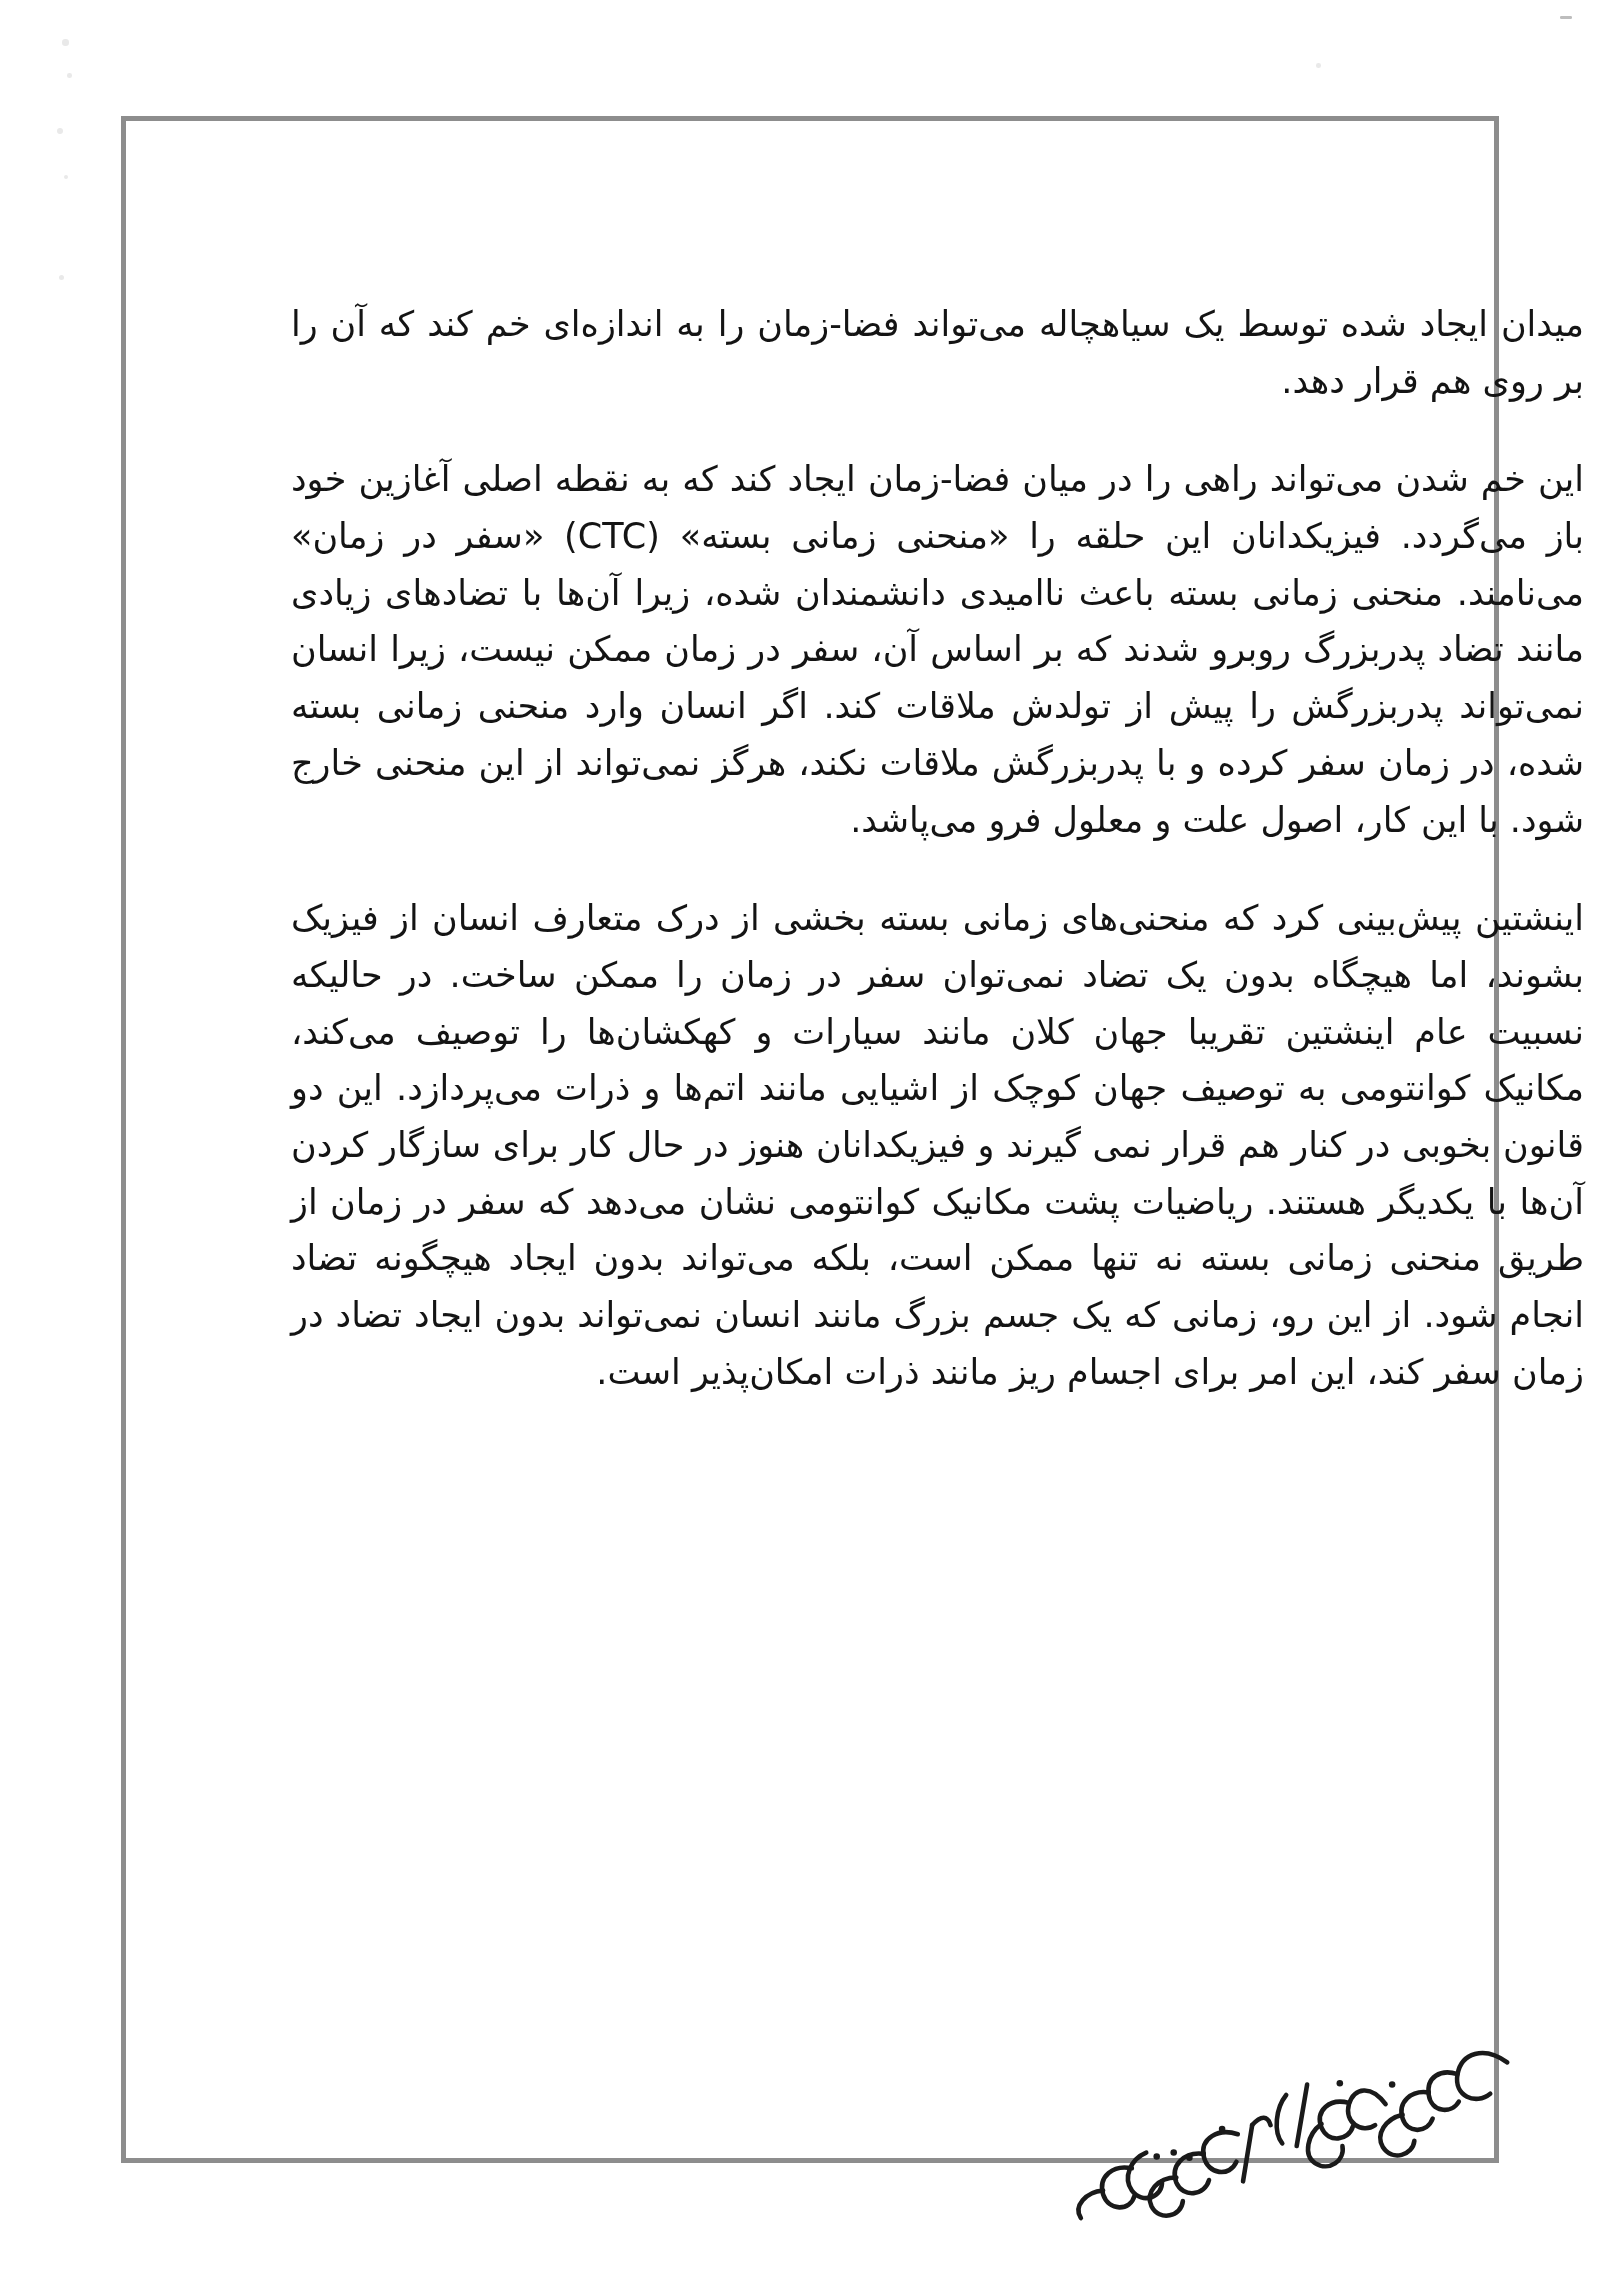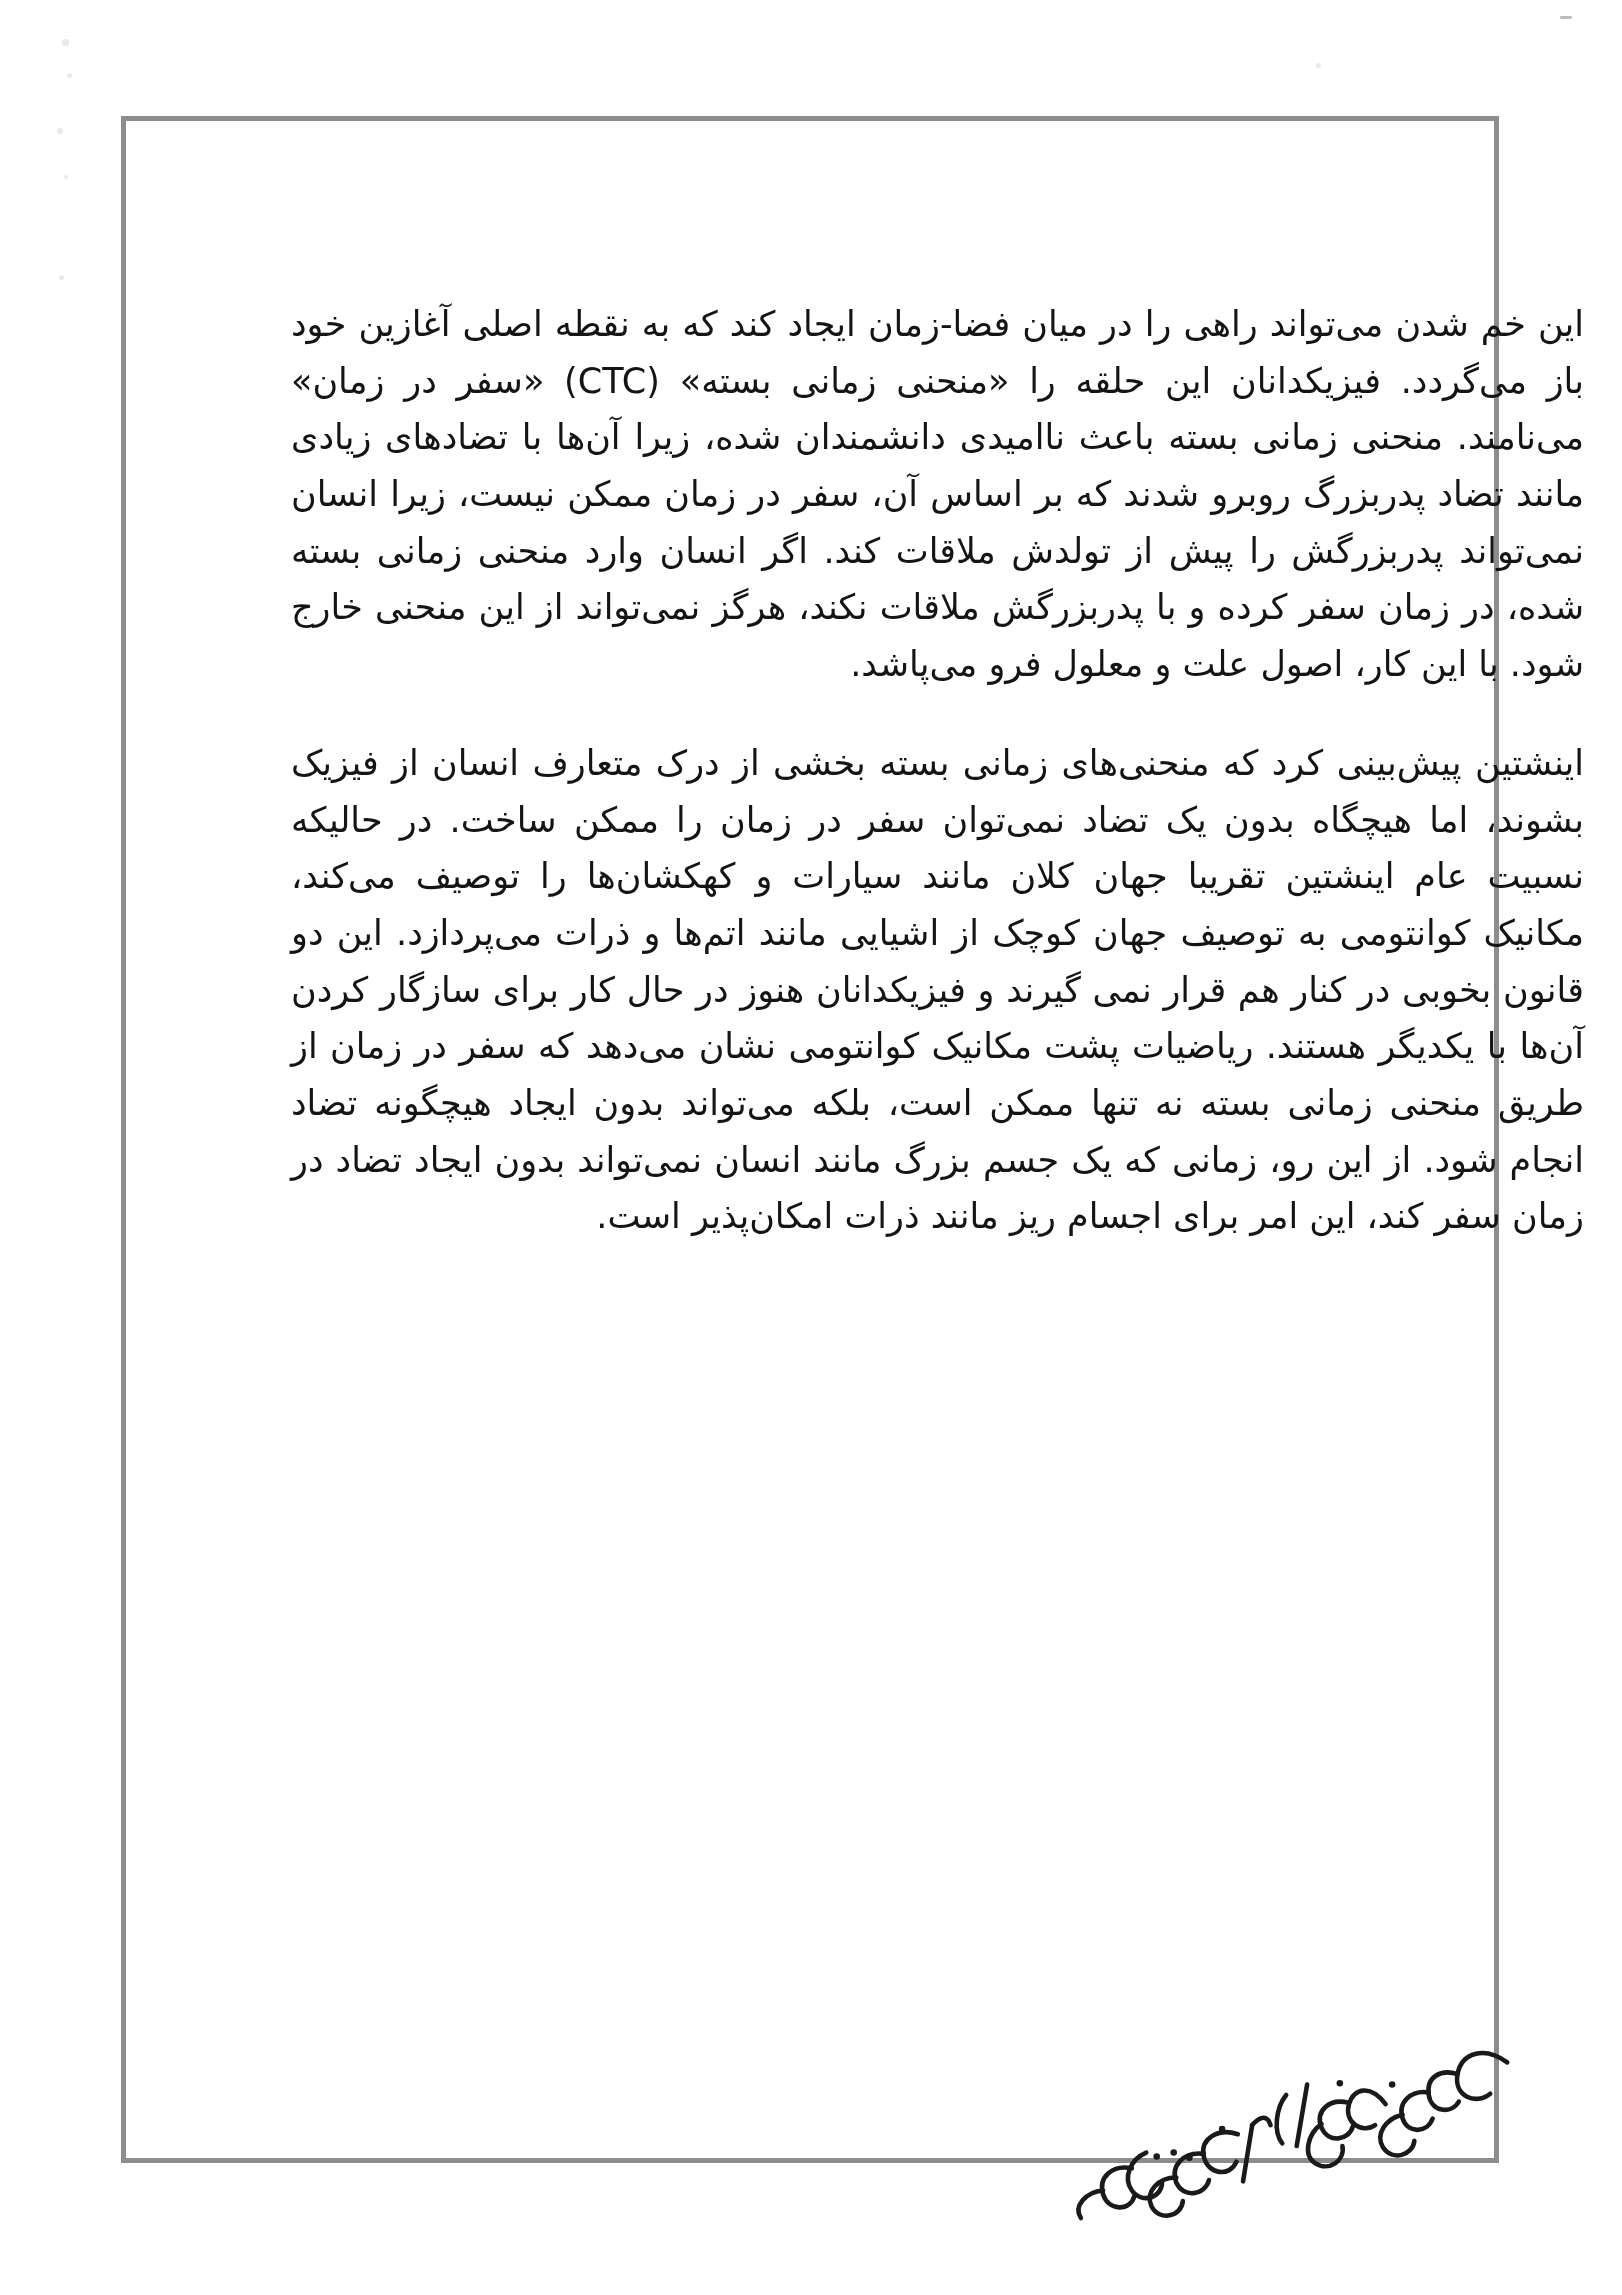--- a/index.html
+++ b/index.html
@@ -83,20 +83,21 @@
   <span class="speckle sp2"></span>
   <span class="speckle sp3"></span>
   <span class="speckle sp4"></span>
   <span class="speckle sp5"></span>
   <span class="speckle sp6"></span>
   <span class="speckle sp7"></span>
 
   <div class="sheet">
     <div class="content">
 
+      <p class="para">میدان ایجاد شده توسط یک سیاهچاله می‌تواند فضا‌-زمان را به اندازه‌ای خم کند که آن را بر روی هم قرار دهد.</p>
       <p class="para">این خم شدن می‌تواند راهی را در میان فضا‌-زمان ایجاد کند که به نقطه اصلی آغازین خود باز می‌گردد. فیزیکدانان این حلقه را «منحنی زمانی بسته» (CTC) «سفر در زمان» می‌نامند. منحنی زمانی بسته باعث ناامیدی دانشمندان شده، زیرا آن‌ها با تضاد‌های زیادی مانند تضاد پدربزرگ روبرو شدند که بر اساس آن، سفر در زمان ممکن نیست، زیرا انسان نمی‌تواند پدربزرگش را پیش از تولدش ملاقات کند. اگر انسان وارد منحنی زمانی بسته شده، در زمان سفر کرده و با پدربزرگش ملاقات نکند، هرگز نمی‌تواند از این منحنی خارج شود. با این کار، اصول علت و معلول فرو می‌پاشد.</p>
       <p class="para">اینشتین پیش‌بینی کرد که منحنی‌های زمانی بسته بخشی از درک متعارف انسان از فیزیک بشوند، اما هیچگاه بدون یک تضاد نمی‌توان سفر در زمان را ممکن ساخت. در حالیکه نسبیت عام اینشتین تقریبا جهان کلان مانند سیارات و کهکشان‌ها را توصیف می‌کند، مکانیک کوانتومی به توصیف جهان کوچک از اشیایی مانند اتم‌ها و ذرات می‌پردازد. این دو قانون بخوبی در کنار هم قرار نمی گیرند و فیزیکدانان هنوز در حال کار برای سازگار کردن آن‌ها با یکدیگر هستند. ریاضیات پشت مکانیک کوانتومی نشان می‌دهد که سفر در زمان از طریق منحنی زمانی بسته نه تنها ممکن است، بلکه می‌تواند بدون ایجاد هیچگونه تضاد انجام شود. از این رو، زمانی که یک جسم بزرگ مانند انسان نمی‌تواند بدون ایجاد تضاد در زمان سفر کند، این امر برای اجسام ریز مانند ذرات امکان‌پذیر است.</p>
 
     </div>
 
     <div class="watermark">
       <svg width="497" height="216" viewBox="0 0 760 330" aria-hidden="true">
         <g fill="none" stroke="#1a1a1a" stroke-width="7" stroke-linecap="round" stroke-linejoin="round">
 
           <path d="M742 86 C706 60, 672 72, 666 104 C660 138, 694 152, 716 134"></path>

